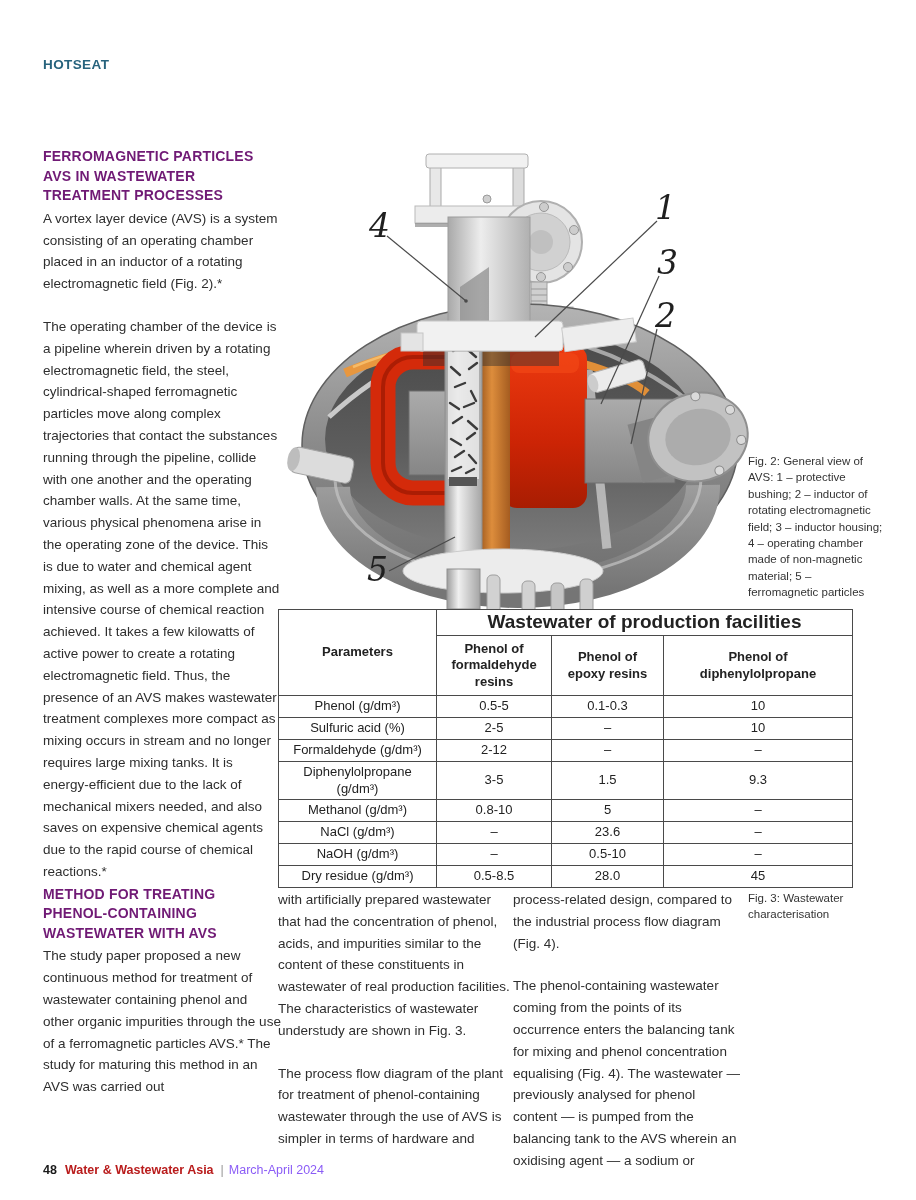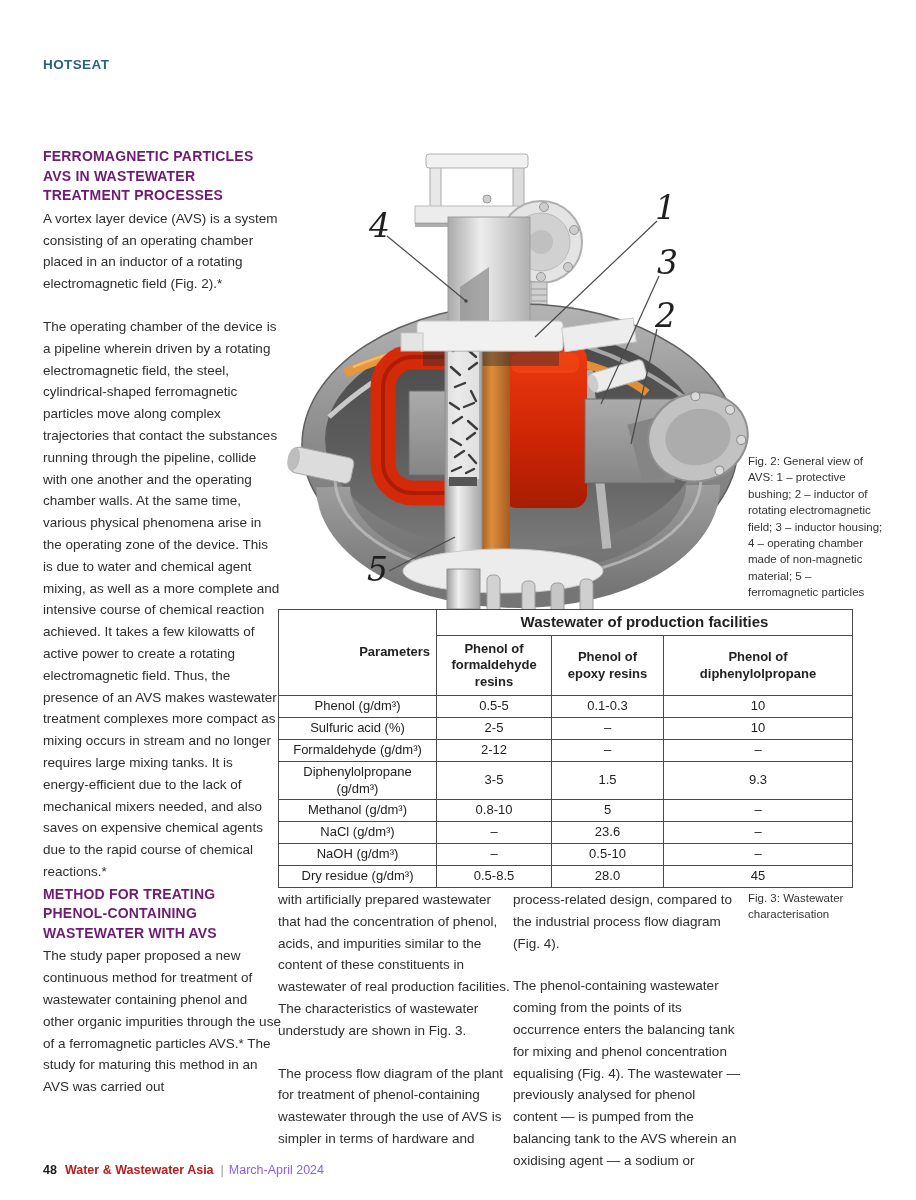--- a/index.html
+++ b/index.html
@@ -31,21 +31,21 @@
   table.data {
     position:absolute; left:278px; top:592px; width:574px;
     border-collapse:collapse; font-size:13px; color:#222;
     table-layout:fixed;
   }
   table.data th, table.data td {
     border:1px solid #4a4a4a; padding:2px 6px; line-height:16.5px;
     text-align:center; vertical-align:middle; background:#fff;
   }
   table.data th { font-weight:bold; }
-  th.group-hd { height:26px; font-size:15px; }
+  th.group-hd { height:26px; font-size:19px; }
   th.sub-hd { height:60px; }
   td.param, th.param { text-align:left; padding-left:7px; }
   table.data td { height:22px; }
 
   .footer { position:absolute; left:43px; top:1146px; font-size:12.5px; }
   .footer .pg { font-weight:bold; color:#1a1a1a; }
   .footer .mag { font-weight:bold; color:#b91c1c; margin-left:8px; }
   .footer .sep { color:#999; margin:0 5px 0 7px; }
   .footer .issue { color:#8b5cf6; }
 
@@ -255,21 +255,21 @@
 
   <table class="data">
     <colgroup>
       <col style="width:158px">
         <col style="width:115px">
         <col style="width:112px">
         <col style="width:189px">
     </colgroup>
     <thead>
       <tr>
-        <th class="param" rowspan="2" style="text-align:right">Parameters</th>
+        <th class="param" rowspan="2" style="text-align:center">Parameters</th>
         <th class="group-hd" colspan="3">Wastewater of production facilities</th>
       </tr>
       <tr>
         <th class="sub-hd">Phenol of formaldehyde resins</th>
         <th class="sub-hd">Phenol of epoxy resins</th>
         <th class="sub-hd">Phenol of diphenylolpropane</th>
       </tr>
     </thead>
     <tbody>
         <tr>

